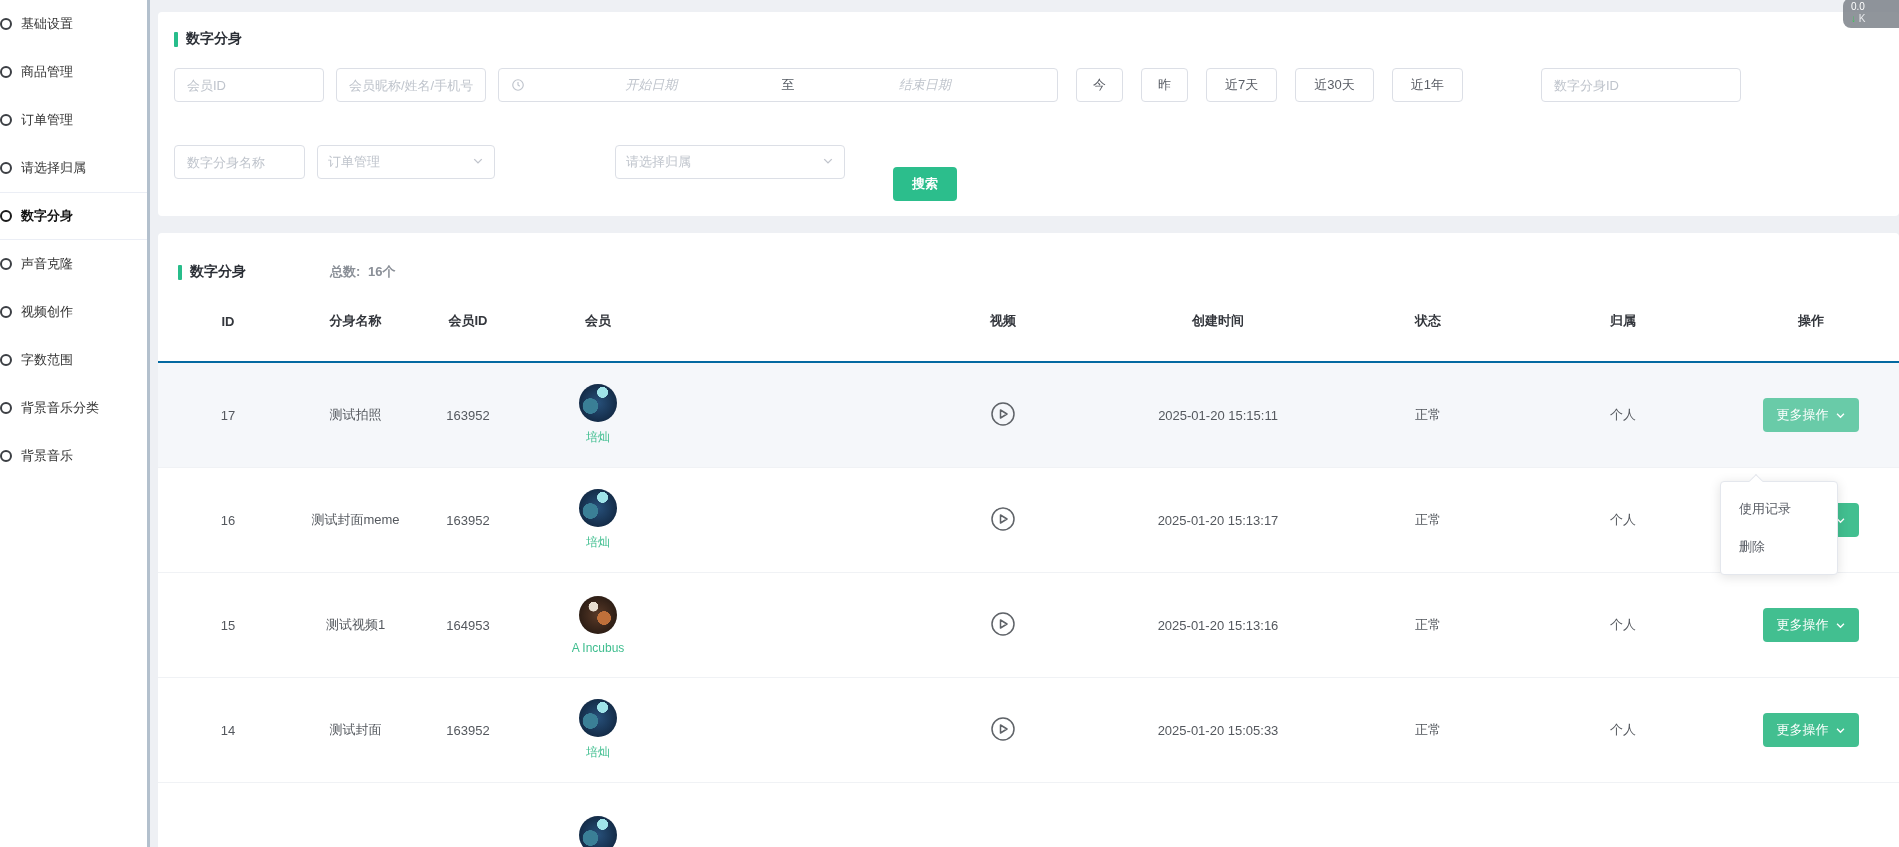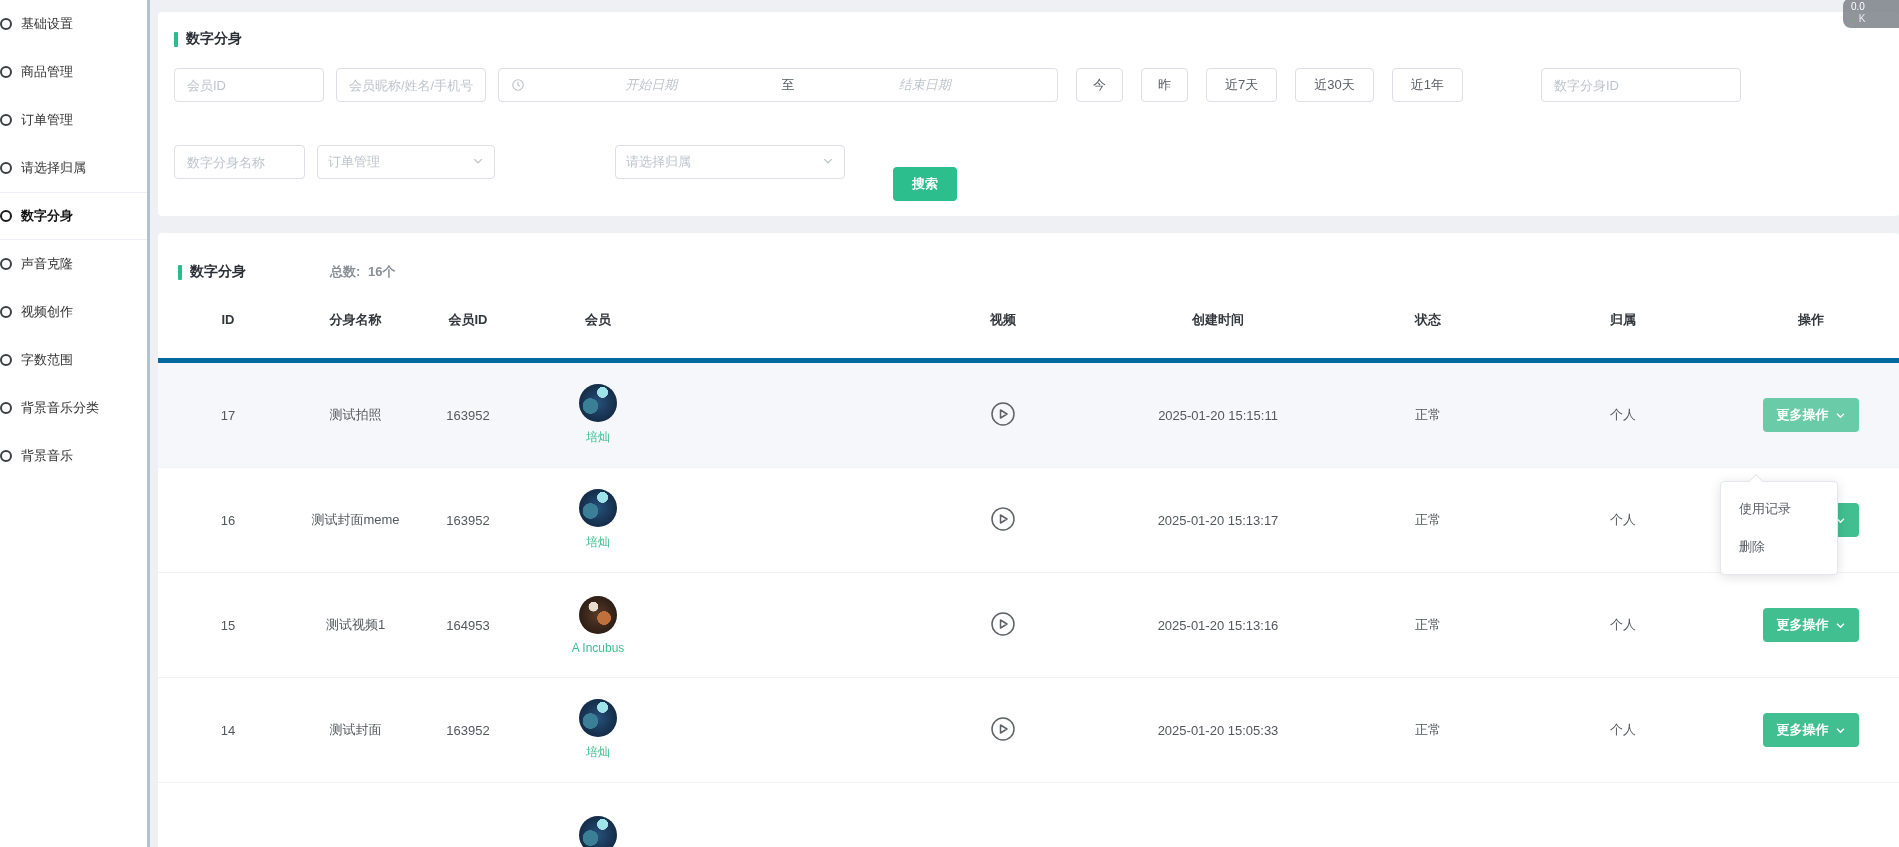--- a/index.html
+++ b/index.html
@@ -52,40 +52,40 @@
     color:#bfc4cc; cursor:pointer; }
   .sel.status { width:178px; }
   .sel.belong { width:230px; margin-left:120px; }
   .search-btn { margin-left:48px; width:64px; height:34px; background:#2cbe8c; color:#fff;
     border:none; border-radius:4px; font-size:13px; font-weight:700; cursor:pointer;margin-top:44px; }
 
   
   .trow { display:grid;
     grid-template-columns:140px 115px 110px 150px 230px 200px 230px 190px 200px 1fr;
     align-items:center; }
-  .thead { height:82px; border-bottom:5px solid #0369a1; }
+  .thead { height:82px; border-bottom:2px solid #0369a1; }
   .th { text-align:center; font-size:13px; font-weight:700; color:#33363c; }
   .td { text-align:center; font-size:13px; color:#54585e; }
   .brow { height:105px; border-bottom:1px solid #f0f2f5; }
   .brow.hl { background:#f5f7fa; }
   .member-cell { display:flex; flex-direction:column; align-items:center; gap:7px; }
   .avatar { width:38px; height:38px; border-radius:50%; }
   .av-blue { background:
       radial-gradient(circle at 62% 22%, #9fe3e8 0 14%, rgba(0,0,0,0) 15%),
       radial-gradient(circle at 30% 58%, #3a7f96 0 22%, rgba(0,0,0,0) 23%),
       radial-gradient(circle at 50% 50%, #27507a 0%, #142c48 70%, #0a1a2c 100%); }
   .av-dark { background:
       radial-gradient(circle at 38% 28%, #e8ded0 0 13%, rgba(0,0,0,0) 14%),
       radial-gradient(circle at 66% 58%, #c0703a 0 20%, rgba(0,0,0,0) 21%),
       radial-gradient(circle at 50% 50%, #5a3a28 0%, #2a1c14 75%); }
   .mname { font-size:12px; color:#3fbe8f; cursor:pointer; }
   .play { display:inline-flex; cursor:pointer; }
   .abtn { display:inline-flex; align-items:center; gap:6px; justify-content:center;
     min-width:96px; height:34px; padding:0 13px; border:none; border-radius:4px;
-    background:#42bf90; color:#fff; font-size:13px; cursor:pointer;font-weight:bold; }
+    background:#42bf90; color:#fff; font-size:13px; cursor:pointer; }
   .abtn.light { background:#69cba8; }
 
   
   .dropdown { position:absolute; left:1720px; top:481px; width:118px; background:#fff;
     border:1px solid #e4e7ed; border-radius:4px; box-shadow:0 2px 12px rgba(0,0,0,.12);
     padding:8px 0; z-index:20; }
   .dd-arrow { position:absolute; top:-6px; left:30px; width:10px; height:10px; background:#fff;
     border-left:1px solid #e4e7ed; border-top:1px solid #e4e7ed; transform:rotate(45deg); }
   .dd-item { height:38px; line-height:38px; padding-left:18px; font-size:13px; color:#5a5e66;
     cursor:pointer; }

